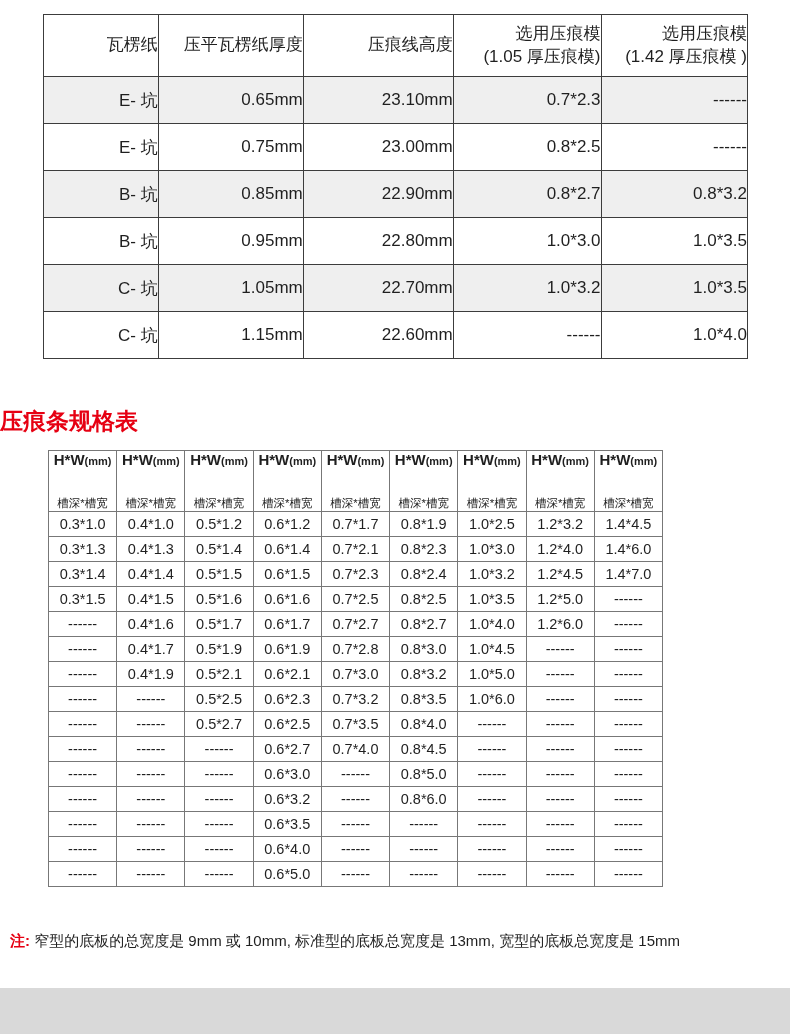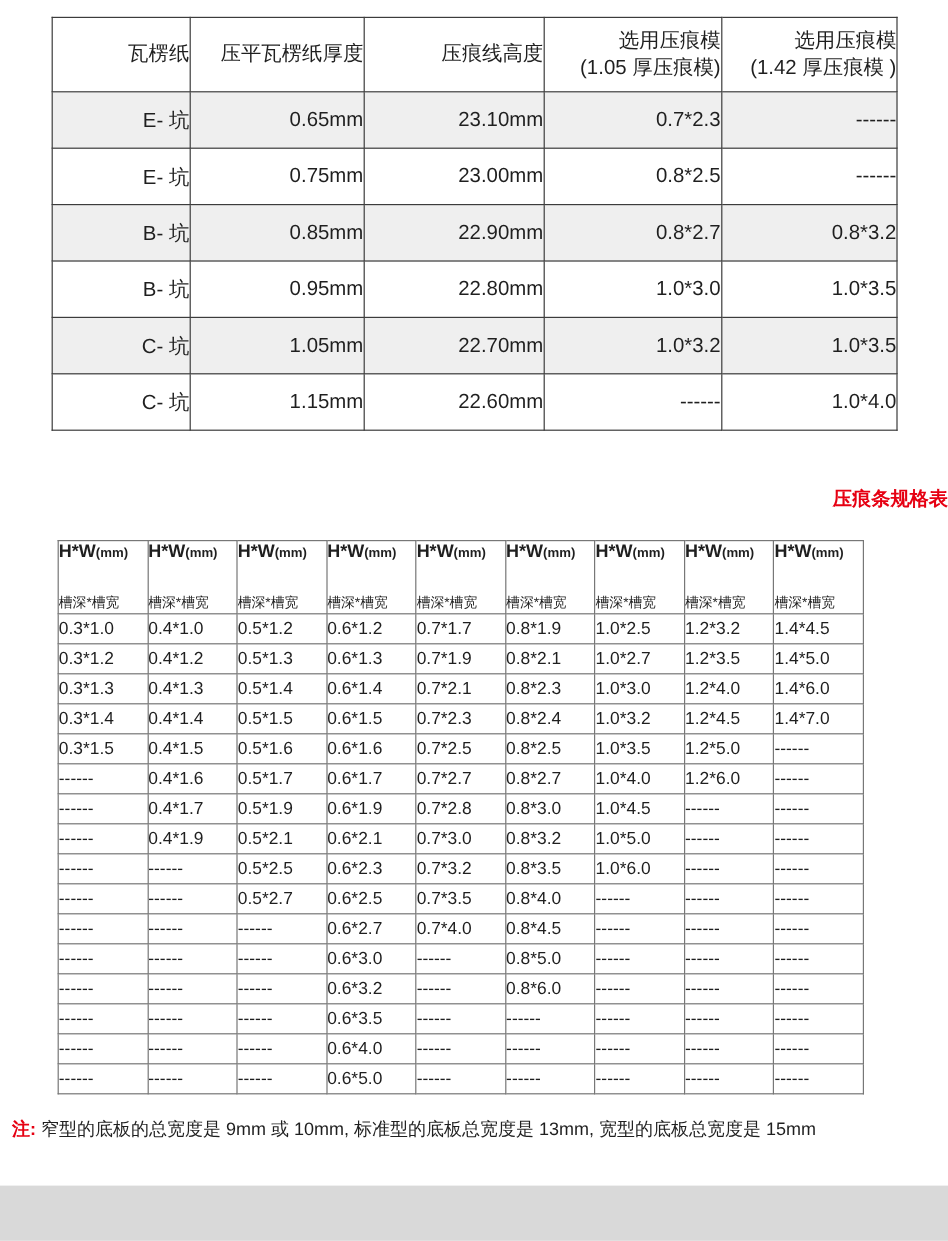--- a/index.html
+++ b/index.html
@@ -20,29 +20,29 @@
     text-align: right;
   }
   table.t1 th, table.t1 td { border: 1px solid #3c3c3c; padding: 0; }
   table.t1 th { height: 62px; font-size: 17px; font-weight: 500; line-height: 1.35; }
   table.t1 td { height: 47px; font-size: 17px; font-weight: 400; }
   table.t1 tbody tr.alt { background: #efefef; }
 
   
   .section-title {
     position: absolute; top: 406px; left: 0; width: 100%;
-    margin: 0; text-align: right;
-    color: #e60012; font-size: 16px; font-weight: 700;
+    margin: 0; text-align: left;
+    color: #e60012; font-size: 23px; font-weight: 700;
   }
 
   
   table.t2 {
-    position: absolute; left: 48px; top: 450px; width: 672px;
+    position: absolute; left: 48px; top: 450px; width: 615px;
     border-collapse: collapse; table-layout: fixed;
-    text-align: left;
+    text-align: center;
   }
   table.t2 th, table.t2 td { border: 1px solid #777777; padding: 0; }
   table.t2 th { height: 41px; vertical-align: middle; }
   table.t2 .h1 { font-size: 15px; font-weight: 700; line-height: 1.2; }
   table.t2 .hsub { font-size: 11px; font-weight: 700; }
   table.t2 .h2 { font-size: 11.5px; font-weight: 400; line-height: 1.2; margin-top: 28px; }
   table.t2 td { height: 25px; font-size: 14.5px; }
 
   
   .note {
@@ -175,31 +175,20 @@
           <td>0.4*1.0</td>
           <td>0.5*1.2</td>
           <td>0.6*1.2</td>
           <td>0.7*1.7</td>
           <td>0.8*1.9</td>
           <td>1.0*2.5</td>
           <td>1.2*3.2</td>
           <td>1.4*4.5</td>
         </tr>
         <tr>
-          <td>0.3*1.2</td>
-          <td>0.4*1.2</td>
-          <td>0.5*1.3</td>
-          <td>0.6*1.3</td>
-          <td>0.7*1.9</td>
-          <td>0.8*2.1</td>
-          <td>1.0*2.7</td>
-          <td>1.2*3.5</td>
-          <td>1.4*5.0</td>
-        </tr>
-        <tr>
           <td>0.3*1.3</td>
           <td>0.4*1.3</td>
           <td>0.5*1.4</td>
           <td>0.6*1.4</td>
           <td>0.7*2.1</td>
           <td>0.8*2.3</td>
           <td>1.0*3.0</td>
           <td>1.2*4.0</td>
           <td>1.4*6.0</td>
         </tr>

